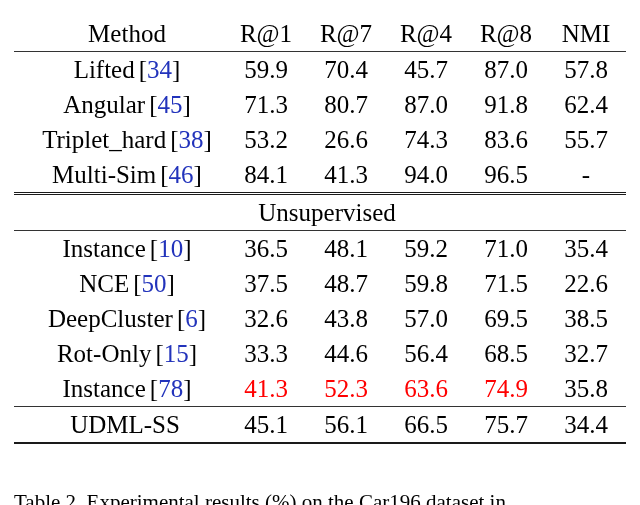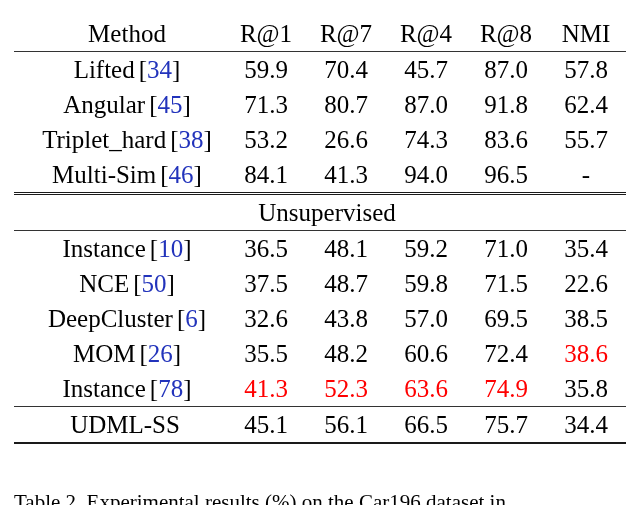--- a/index.html
+++ b/index.html
@@ -162,26 +162,26 @@
         </tr>
         <tr>
           <td class="method-cell"><span class="mname">DeepCluster</span><span class="cite">[<span class="num">6</span>]</span></td>
           <td>32.6</td>
           <td>43.8</td>
           <td>57.0</td>
           <td>69.5</td>
           <td>38.5</td>
         </tr>
         <tr>
-          <td class="method-cell"><span class="mname">MOM</span><span class="cite">[<span class="num">26</span>]</span></td>
-          <td>35.5</td>
-          <td>48.2</td>
-          <td>60.6</td>
-          <td>72.4</td>
-          <td class="val-red">38.6</td>
+          <td class="method-cell"><span class="mname">Rot-Only</span><span class="cite">[<span class="num">15</span>]</span></td>
+          <td>33.3</td>
+          <td>44.6</td>
+          <td>56.4</td>
+          <td>68.5</td>
+          <td>32.7</td>
         </tr>
         <tr>
           <td class="method-cell"><span class="mname">Instance</span><span class="cite">[<span class="num">78</span>]</span></td>
           <td class="val-red">41.3</td>
           <td class="val-red">52.3</td>
           <td class="val-red">63.6</td>
           <td class="val-red">74.9</td>
           <td>35.8</td>
         </tr>
         <tr class="rule-single rule-final">

